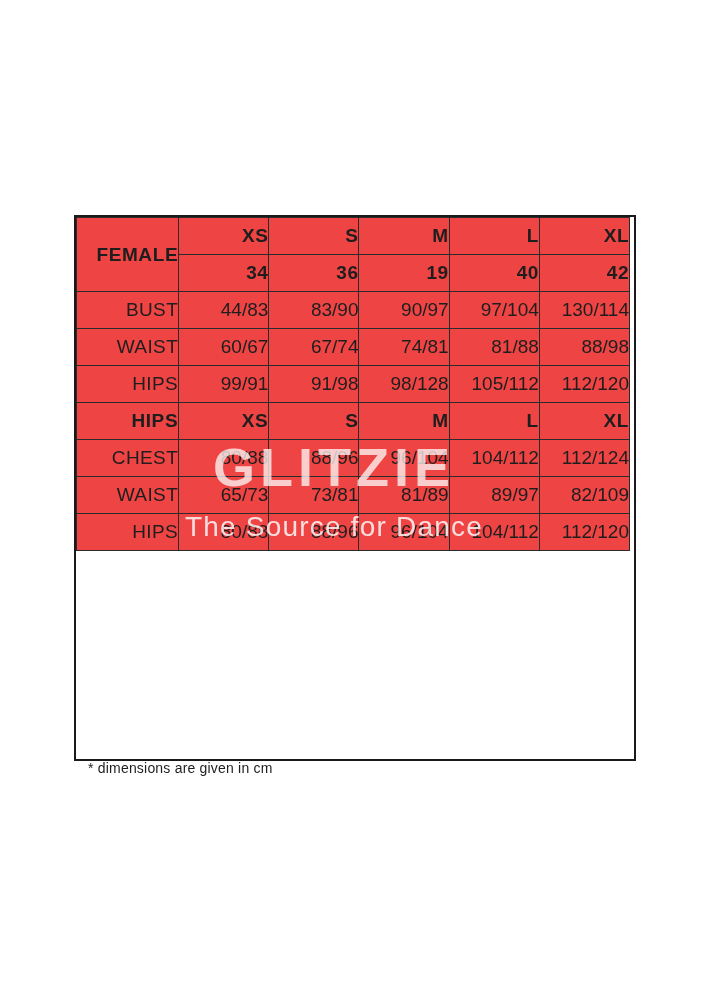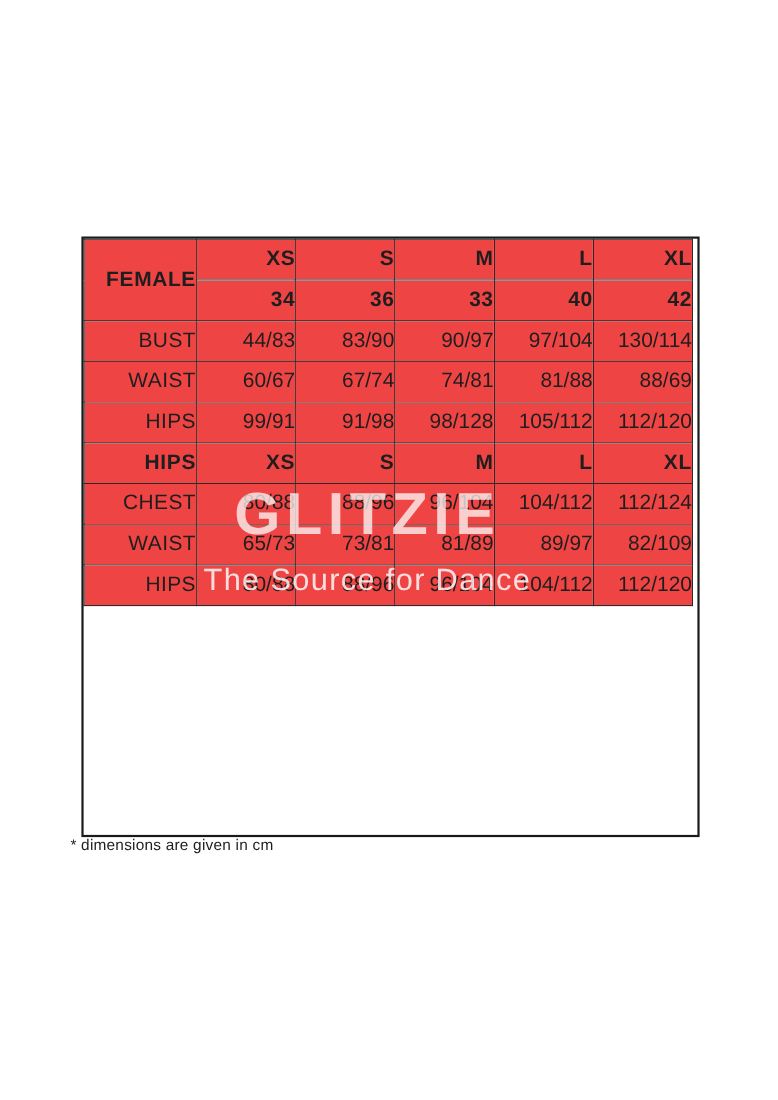--- a/index.html
+++ b/index.html
@@ -98,21 +98,21 @@
     top: 215px;
     width: 558px;
     height: 542px;
     border: 2px solid #1a1a1a;
     pointer-events: none;
     z-index: 3;
   }
 
   .footnote {
     position: absolute;
-    left: 64px;
+    left: 88px;
     top: 760px;
     font-size: 14px;
     color: #1e1e1e;
     letter-spacing: 0.2px;
   }
 
   
   .watermark {
     position: absolute;
     left: 0;
@@ -158,40 +158,40 @@
           <td class="gender" rowspan="2">FEMALE</td>
           <td class="hdr hdr-row1">XS</td>
           <td class="hdr hdr-row1">S</td>
           <td class="hdr hdr-row1">M</td>
           <td class="hdr hdr-row1">L</td>
           <td class="hdr hdr-row1">XL</td>
         </tr>
         <tr>
           <td class="hdr hdr-row2">34</td>
           <td class="hdr hdr-row2">36</td>
-          <td class="hdr hdr-row2">33</td>
+          <td class="hdr hdr-row2">19</td>
           <td class="hdr hdr-row2">40</td>
           <td class="hdr hdr-row2">42</td>
         </tr>
 
         <tr>
           <td class="label">BUST</td>
           <td>44/83</td>
           <td>83/90</td>
           <td>90/97</td>
           <td>97/104</td>
           <td>130/114</td>
         </tr>
         <tr>
           <td class="label">WAIST</td>
           <td>60/67</td>
           <td>67/74</td>
           <td>74/81</td>
           <td>81/88</td>
-          <td>88/69</td>
+          <td>88/98</td>
         </tr>
         <tr>
           <td class="label">HIPS</td>
           <td>99/91</td>
           <td>91/98</td>
           <td>98/128</td>
           <td>105/112</td>
           <td>112/120</td>
         </tr>
 

